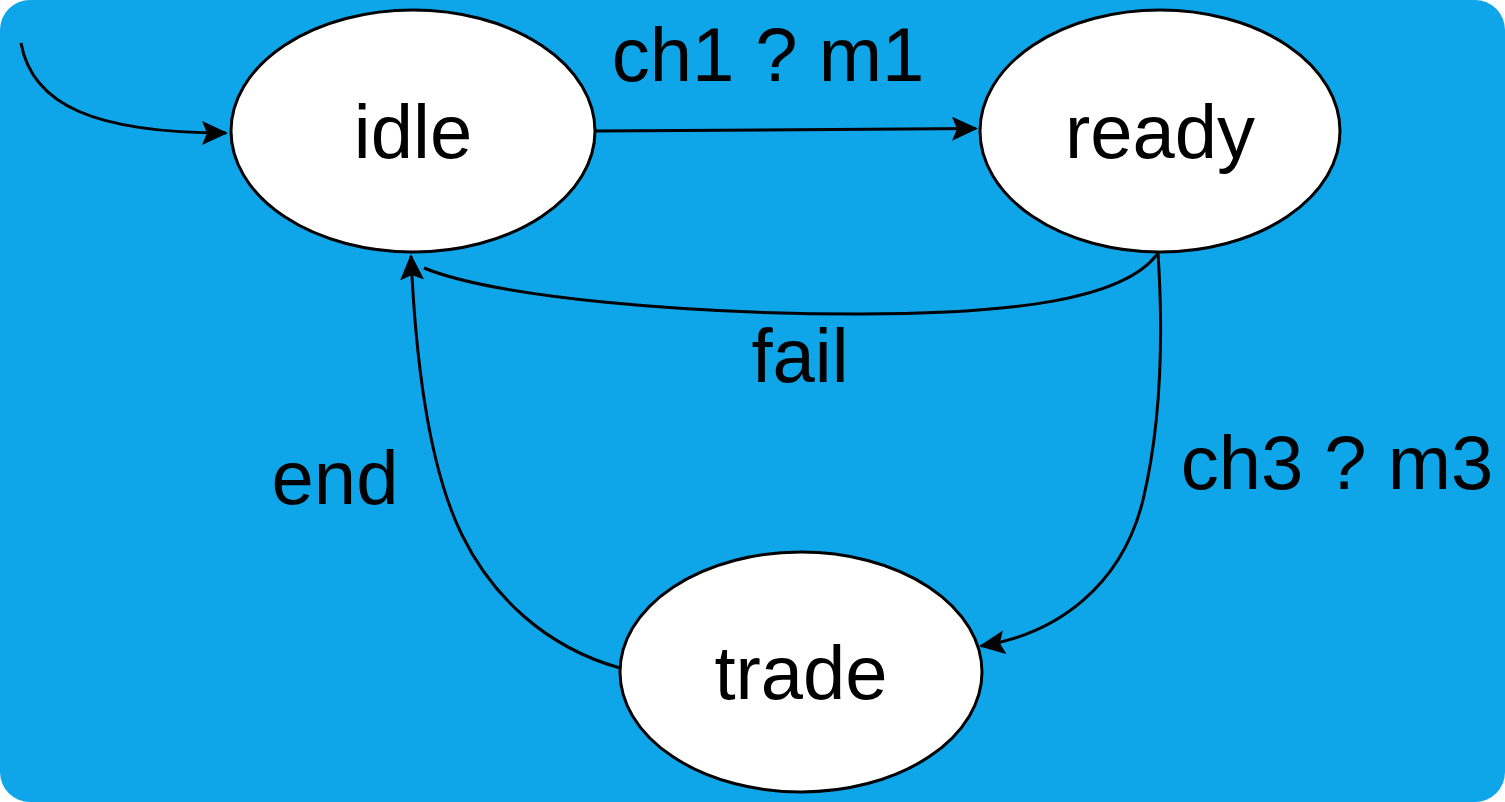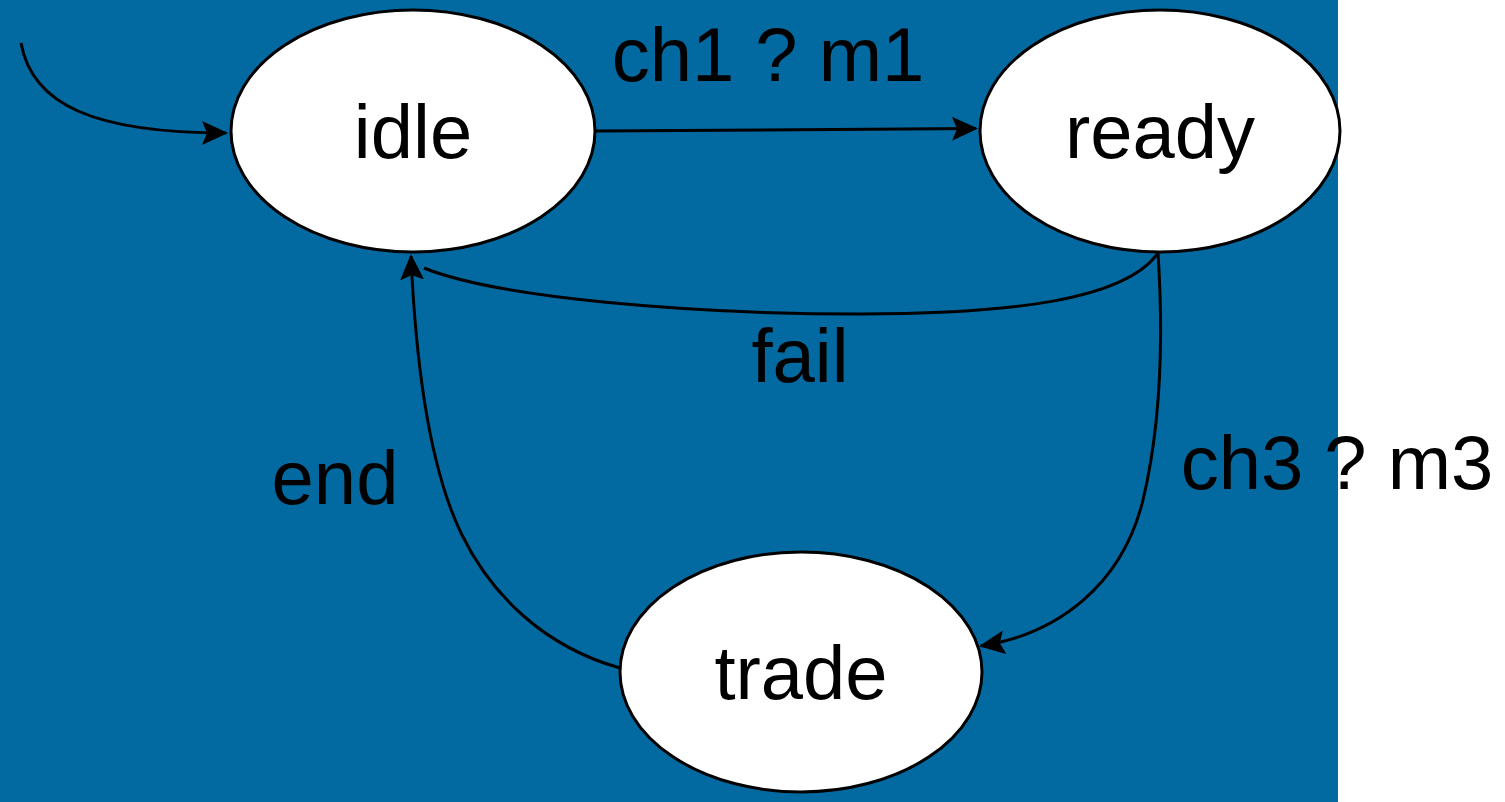--- a/index.html
+++ b/index.html
@@ -6,23 +6,24 @@
     margin: 0;
     padding: 0;
     background: #ffffff;
     width: 1505px;
     height: 802px;
     overflow: hidden;
     font-family: "Liberation Sans", sans-serif;
   }
   #diagram-canvas {
     position: relative;
-    width: 1338px;
+    width: 1505px;
     height: 802px;
-    background: #0369a1;
+    background: #0ea5e9;
+    border-radius: 30px;
   }
   svg {
     display: block;
   }
   .state-ellipse {
     fill: #ffffff;
     stroke: #000000;
     stroke-width: 3;
   }
   .edge-path {

